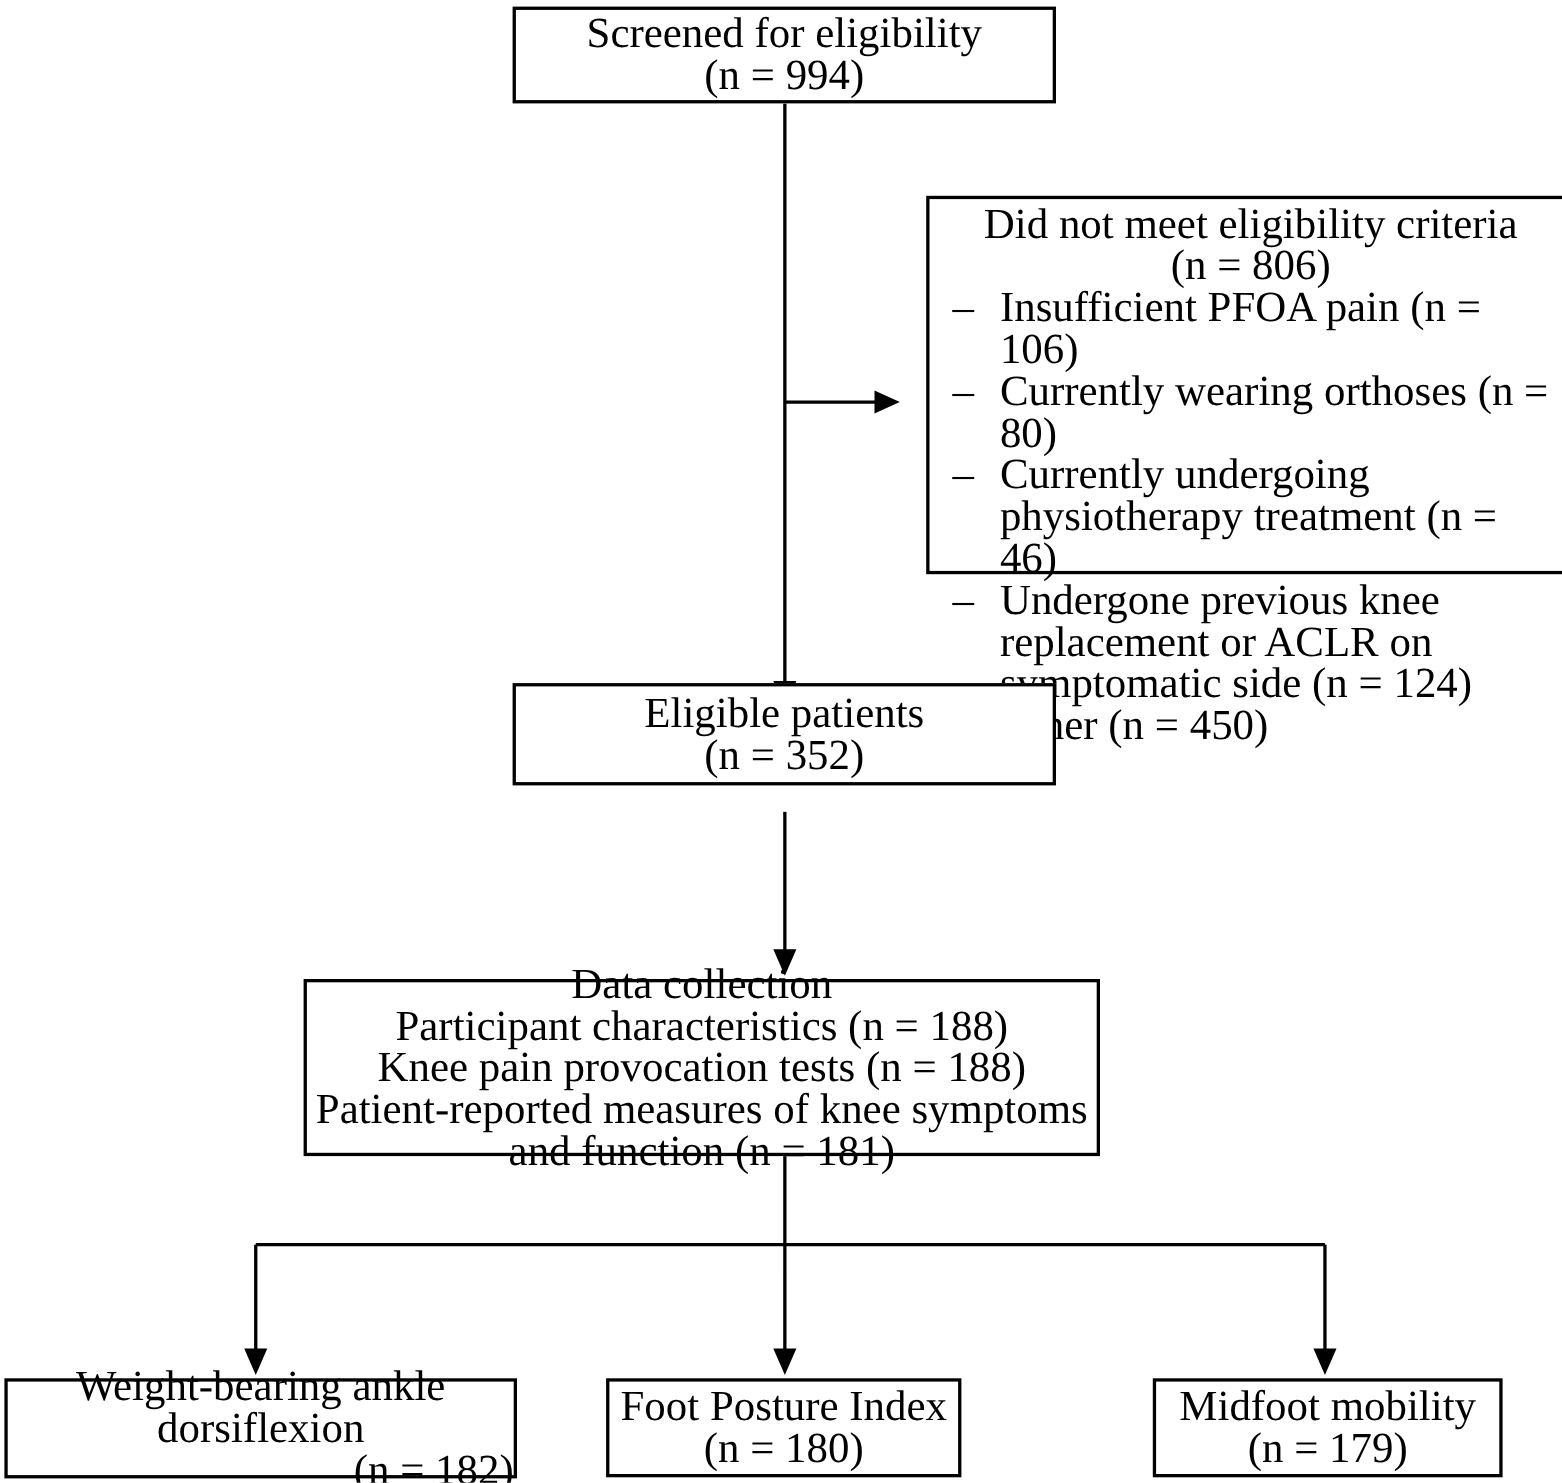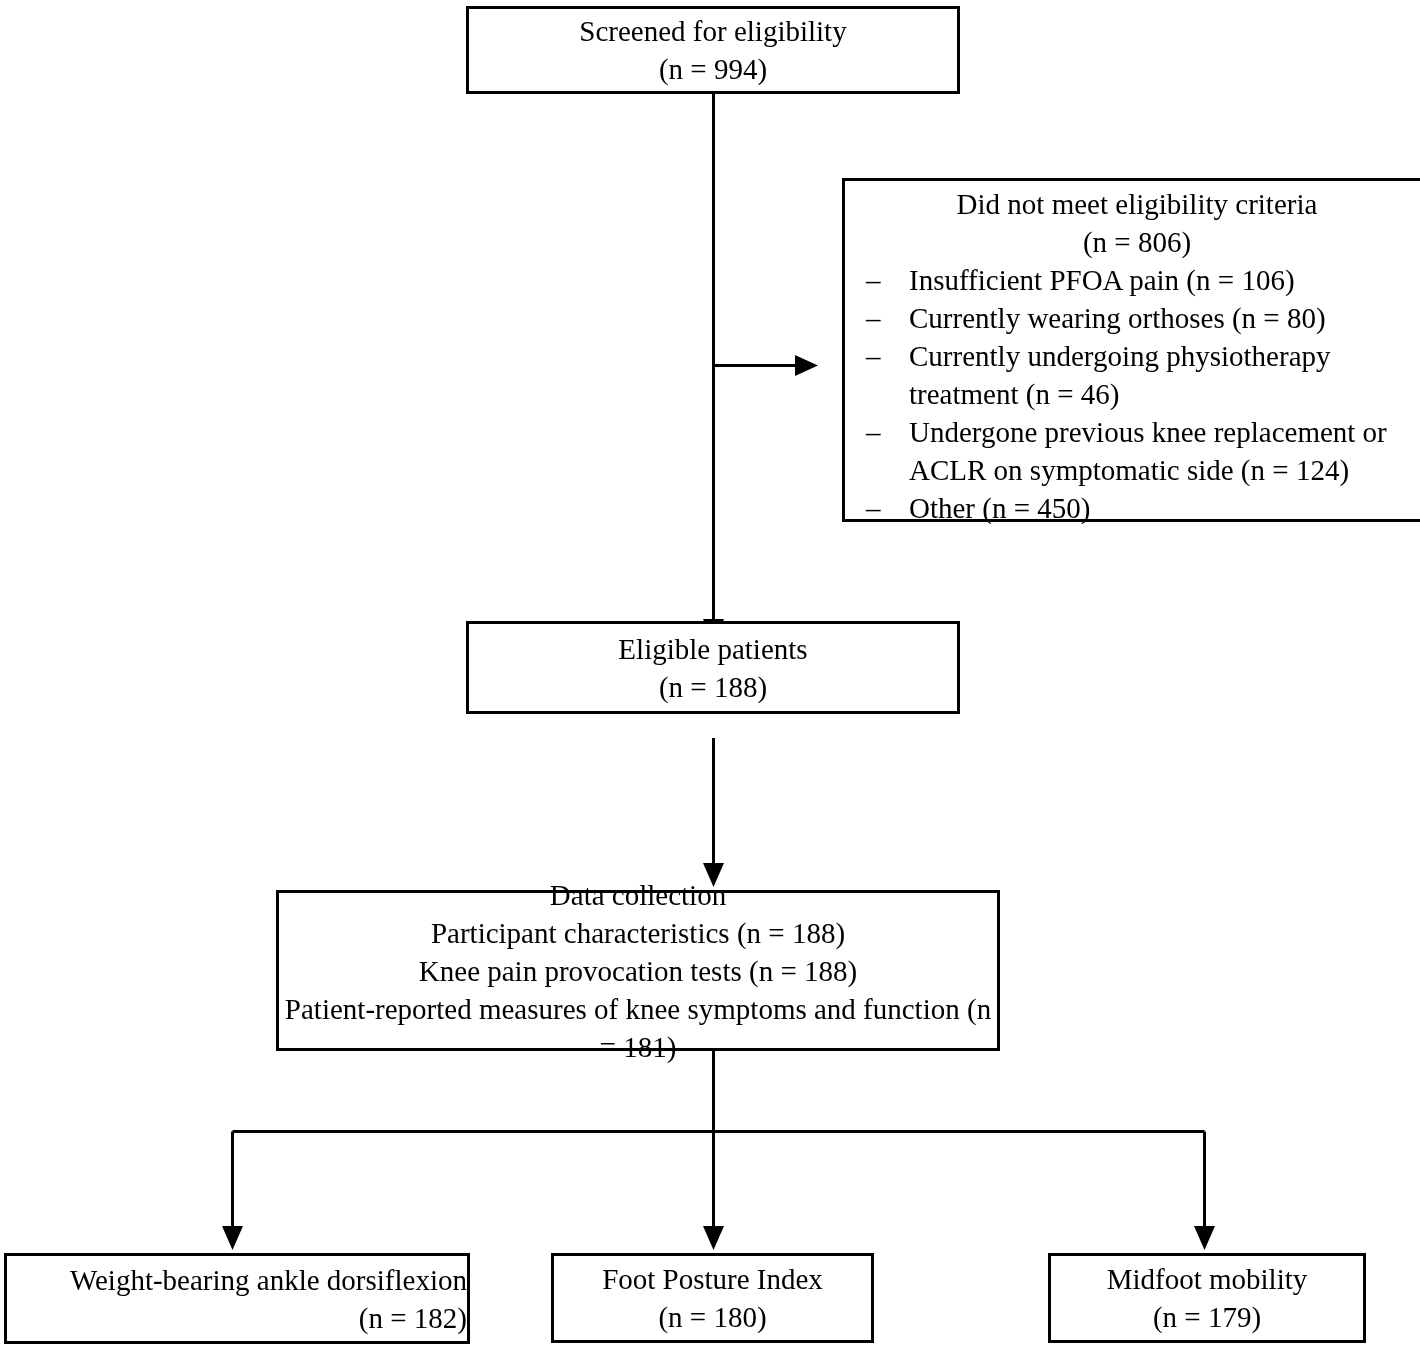--- a/index.html
+++ b/index.html
@@ -4,21 +4,21 @@
 <style>
   * { margin: 0; padding: 0; box-sizing: border-box; }
   html, body { background: #ffffff; }
   .canvas {
     position: relative;
     width: 1420px;
     height: 1348px;
     background: #ffffff;
     color: #000000;
     font-family: "Liberation Serif", "DejaVu Serif", serif;
-    font-size: 29px;
+    font-size: 39px;
     line-height: 38px;
     border-radius: 30px;
   }
   .connectors { position: absolute; left: 0; top: 0; }
   .box {
     position: absolute;
     border: 3px solid #000000;
     background: #ffffff;
     display: flex;
     flex-direction: column;
@@ -88,21 +88,21 @@
       <span class="bullet-text">Undergone previous knee replacement or ACLR on symptomatic side (n = 124)</span>
     </div>
     <div class="bullet-row">
       <span class="bullet-dash">–</span>
       <span class="bullet-text">Other (n = 450)</span>
     </div>
   </div>
 
   <div class="box box-eligible">
     <div>Eligible patients</div>
-    <div>(n = 188)</div>
+    <div>(n = 352)</div>
   </div>
 
   <div class="box box-data-collection">
     <div>Data collection</div>
     <div>Participant characteristics (n = 188)</div>
     <div>Knee pain provocation tests (n = 188)</div>
     <div>Patient-reported measures of knee symptoms and function (n = 181)</div>
   </div>
 
   <div class="box box-outcome-left">

